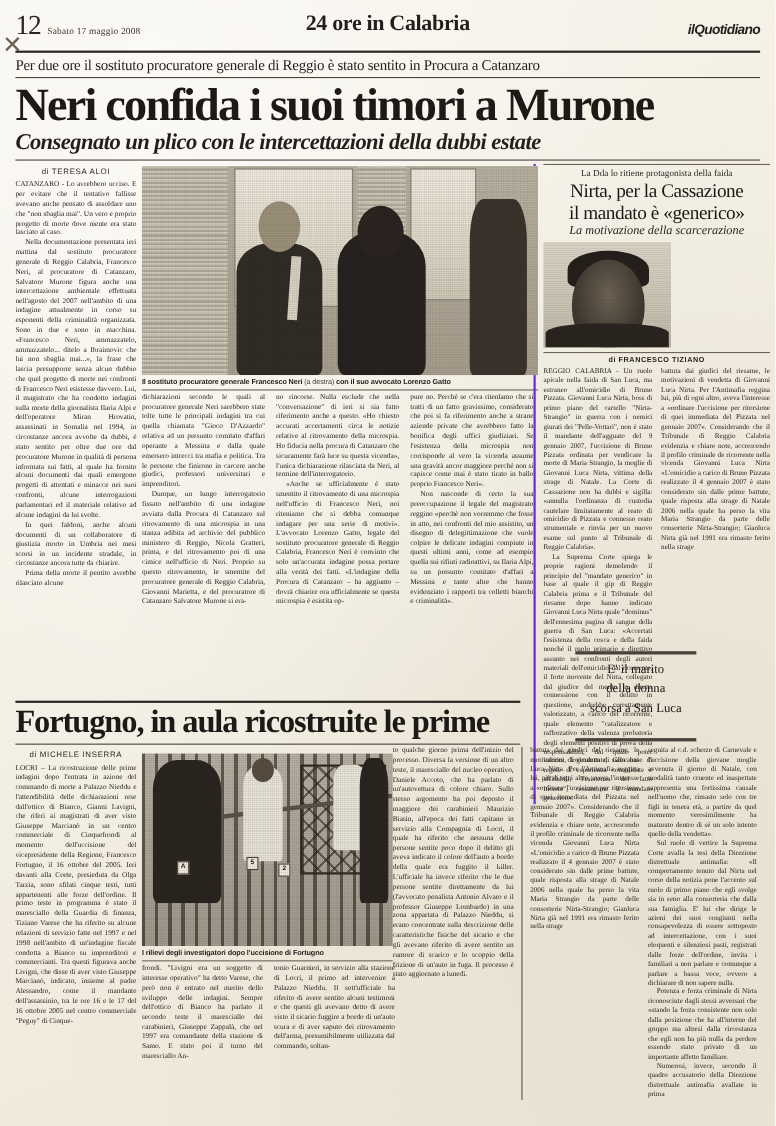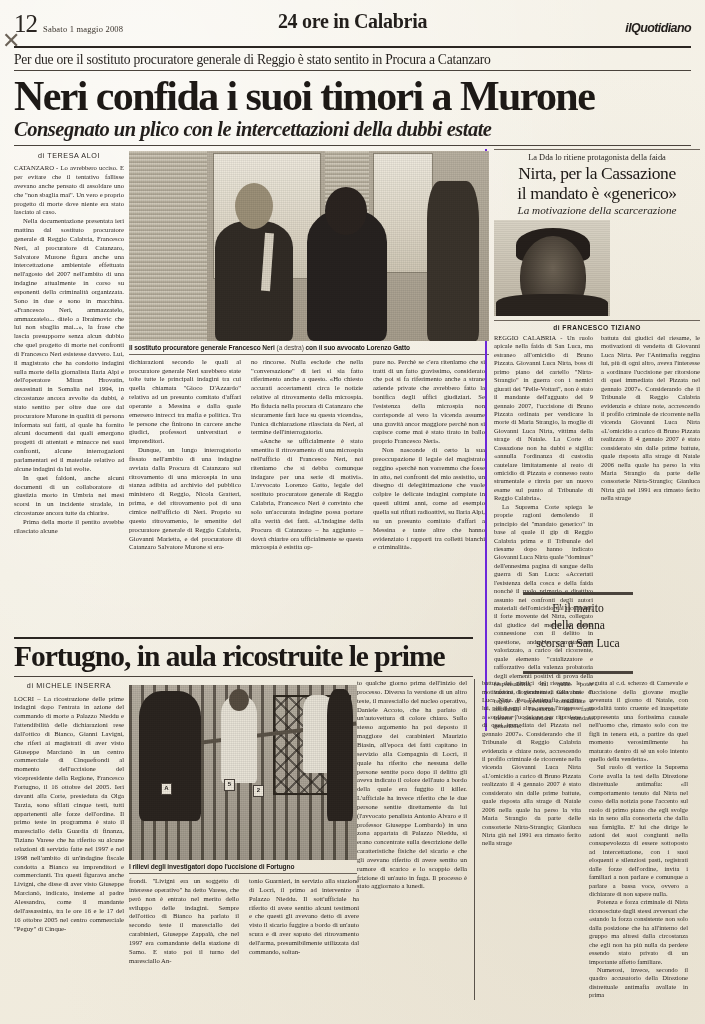--- a/index.html
+++ b/index.html
@@ -371,21 +371,21 @@
 
 <div class="page">
   <div class="paper-tint"></div>
 
   <div class="edgemark" style="left:2px; top:28px; font-size:22px;">✕</div>
 
   <div class="inner">
 
     <div class="masthead">
       <span class="folio">12</span>
-      <span class="folio-date">Sabato 1 maggio 2008</span>
+      <span class="folio-date">Sabato 17 maggio 2008</span>
       <div class="masthead-center">24 ore in Calabria</div>
       <span class="masthead-right">ilQuotidiano</span>
     </div>
     <div class="rule-thick"></div>
 
     <div class="kicker-top">Per due ore il sostituto procuratore generale di Reggio è stato sentito in Procura a Catanzaro</div>
     <div class="rule-thin"></div>
     <div class="headline-main">Neri confida i suoi timori a Murone</div>
     <div class="subhead-main">Consegnato un plico con le intercettazioni della dubbi estate</div>
     <div class="rule-thin"></div>

